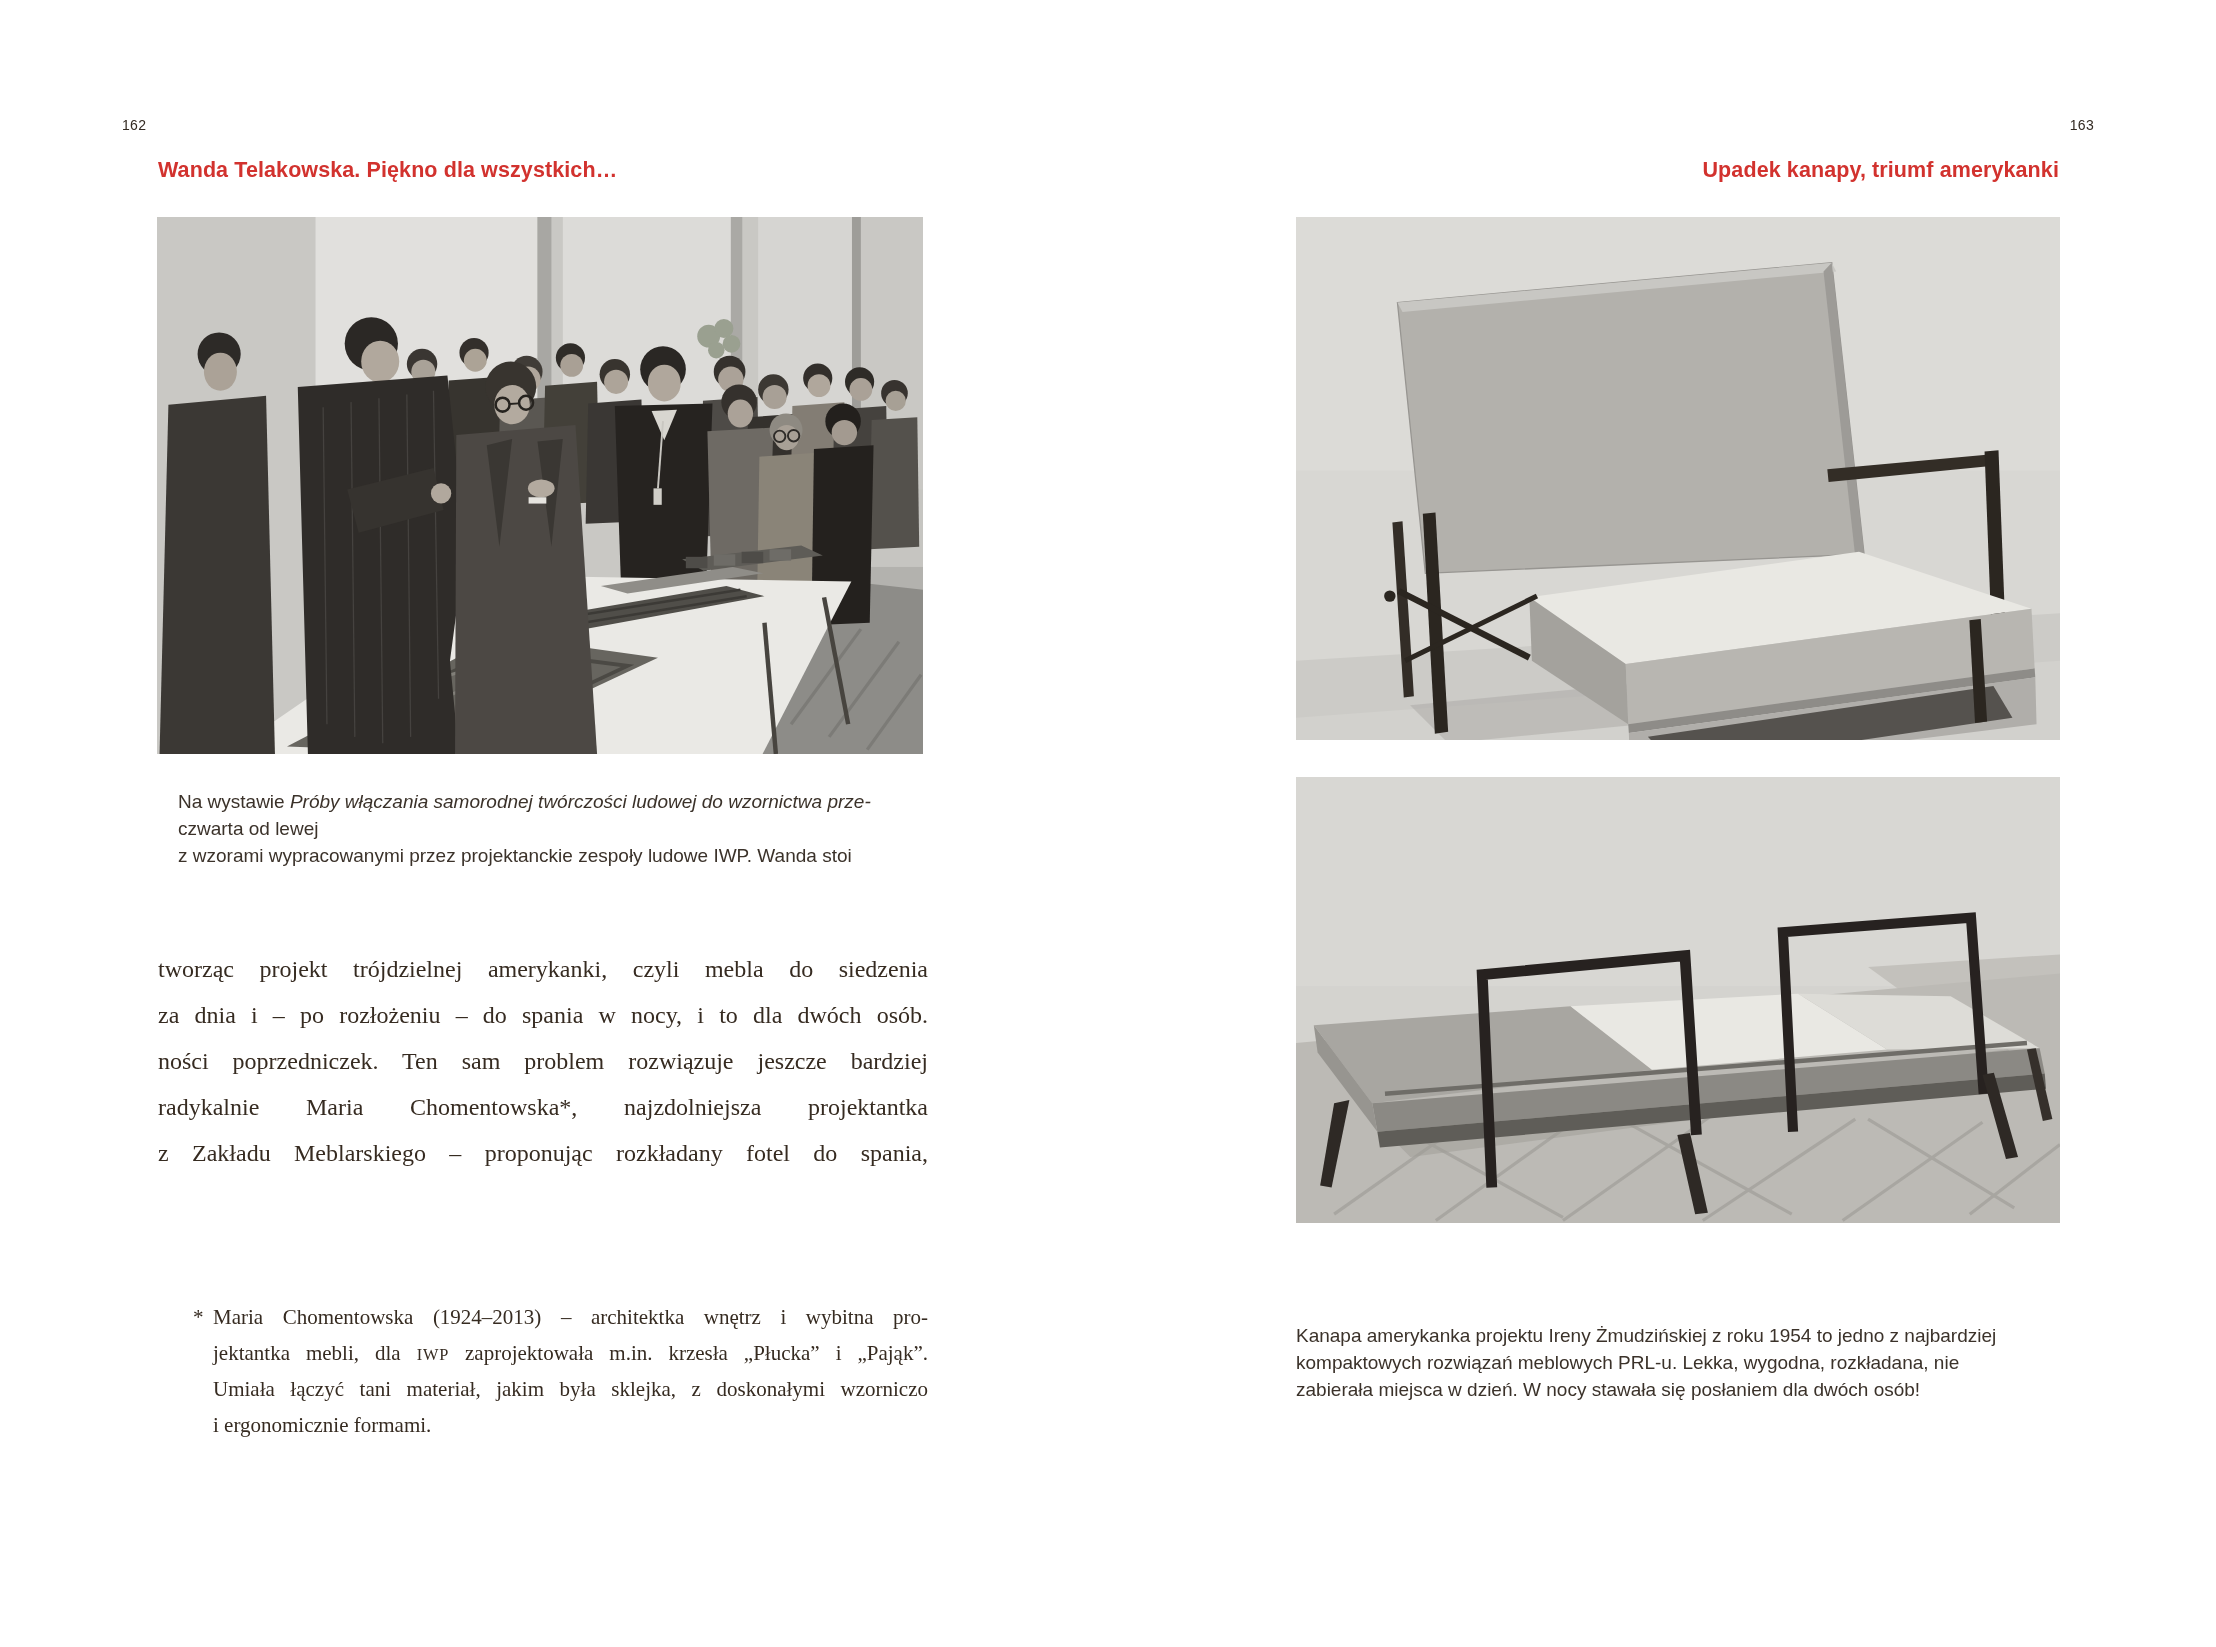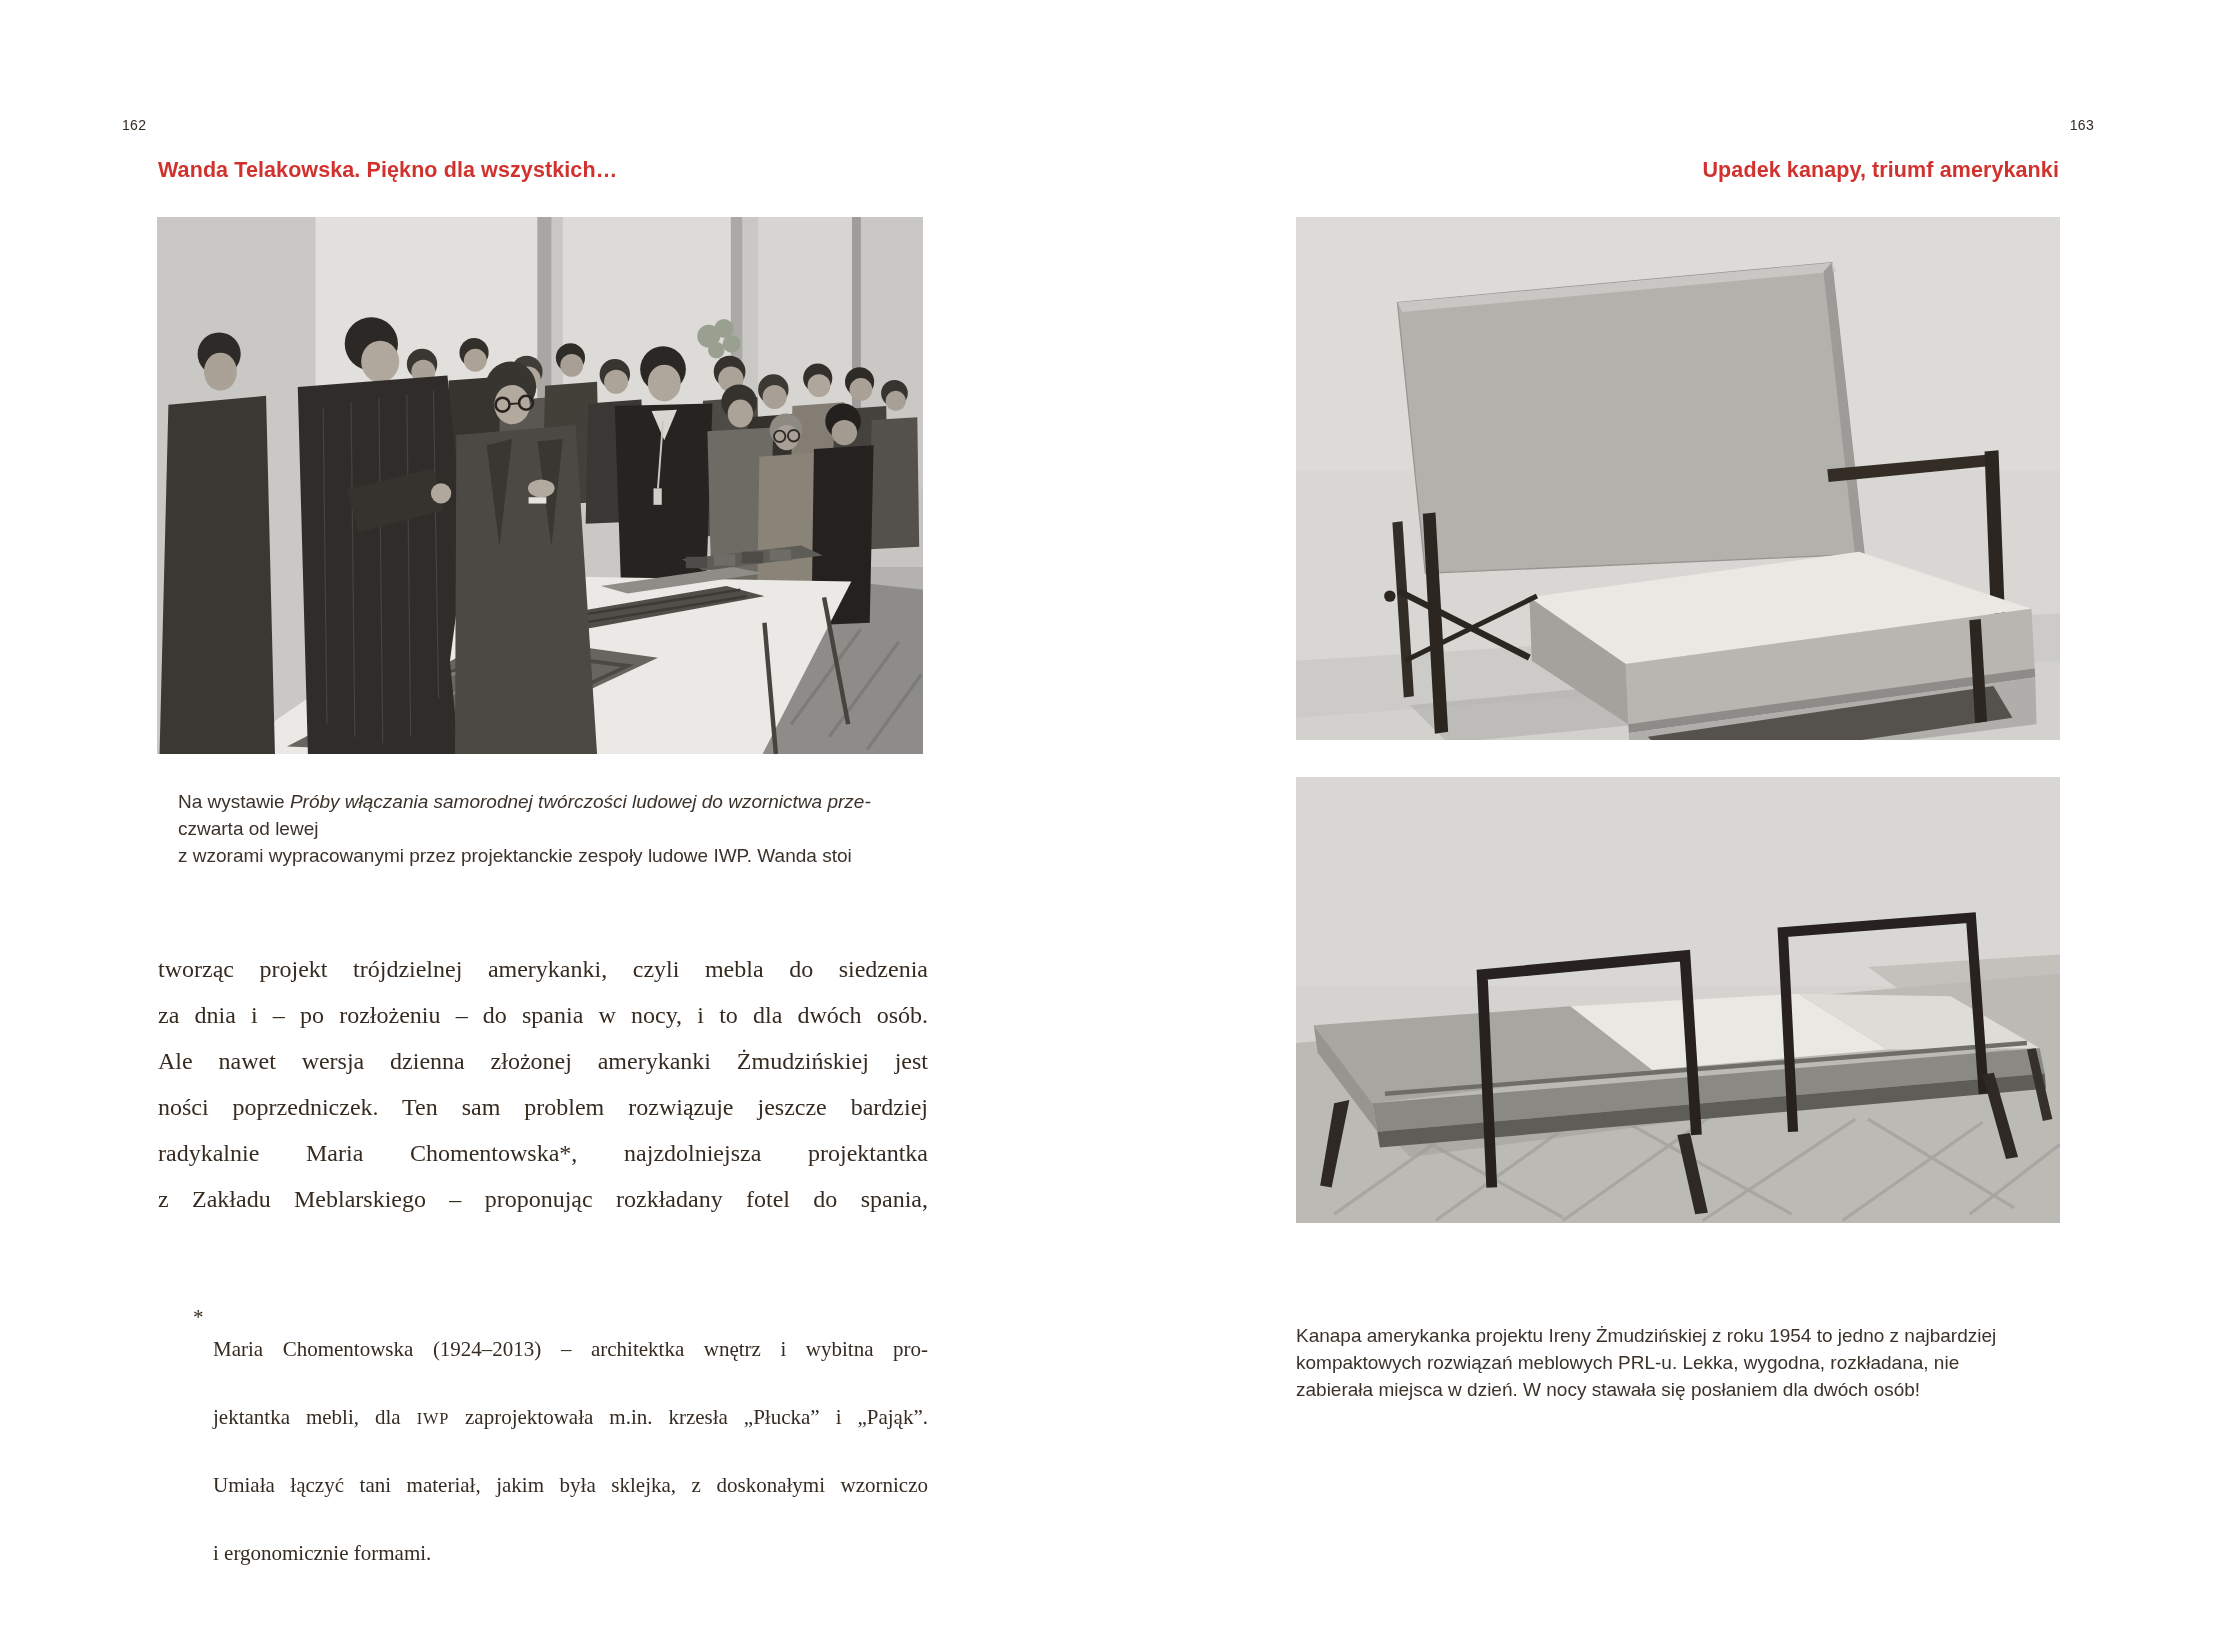--- a/index.html
+++ b/index.html
@@ -38,21 +38,21 @@
   }
   .body-line{
     text-align:justify;text-align-last:justify;height:46px;
   }
   .footnote{
     display:flex;font-family:"Liberation Serif",serif;font-size:21px;
     line-height:36px;color:var(--ink-serif);
   }
   .fn-marker{flex:0 0 auto;width:20px;}
   .fn-body{width:715px;}
-  .fn-line{text-align:justify;text-align-last:justify;height:36px;margin-top:32px;}
+  .fn-line{text-align:justify;text-align-last:justify;height:36px;}
   .fn-line:last-child{text-align-last:left;}
   .sc{font-size:.78em;letter-spacing:.05em;}
   .right-align{text-align:right;}
 </style>
 </head>
 <body>
 
 <div>
 
   <div class="abs pagenum" style="left:122px;top:115px;">162</div>
@@ -225,21 +225,20 @@
 
   <div class="abs caption" style="left:158px;top:788px;width:780px;margin-left:20px;">
     <div class="cap-line"><span>Na wystawie </span><em>Próby włączania samorodnej twórczości ludowej do wzornictwa prze-</em></div>
     <div class="cap-line">czwarta od lewej</div>
     <div class="cap-line">z wzorami wypracowanymi przez projektanckie zespoły ludowe IWP. Wanda stoi</div>
   </div>
 
   <div class="abs body-text" style="left:158px;top:946px;">
     <div class="body-line">tworząc projekt trójdzielnej amerykanki, czyli mebla do siedzenia</div>
     <div class="body-line">za dnia i – po rozłożeniu – do spania w nocy, i to dla dwóch osób.</div>
-    <div class="body-line">Ale nawet wersja dzienna złożonej amerykanki Żmudzińskiej jest</div>
     <div class="body-line">ności poprzedniczek. Ten sam problem rozwiązuje jeszcze bardziej</div>
     <div class="body-line">radykalnie Maria Chomentowska*, najzdolniejsza projektantka</div>
     <div class="body-line">z Zakładu Meblarskiego – proponując rozkładany fotel do spania,</div>
   </div>
 
   <div class="abs footnote" style="left:193px;top:1299px;">
     <span class="fn-marker">*</span>
     <div class="fn-body">
       <div class="fn-line">Maria Chomentowska (1924–2013) – architektka wnętrz i wybitna pro-</div>
       <div class="fn-line"><span>jektantka mebli, dla </span><span class="sc">IWP</span><span> zaprojektowała m.in. krzesła „Płucka” i „Pająk”.</span></div>

